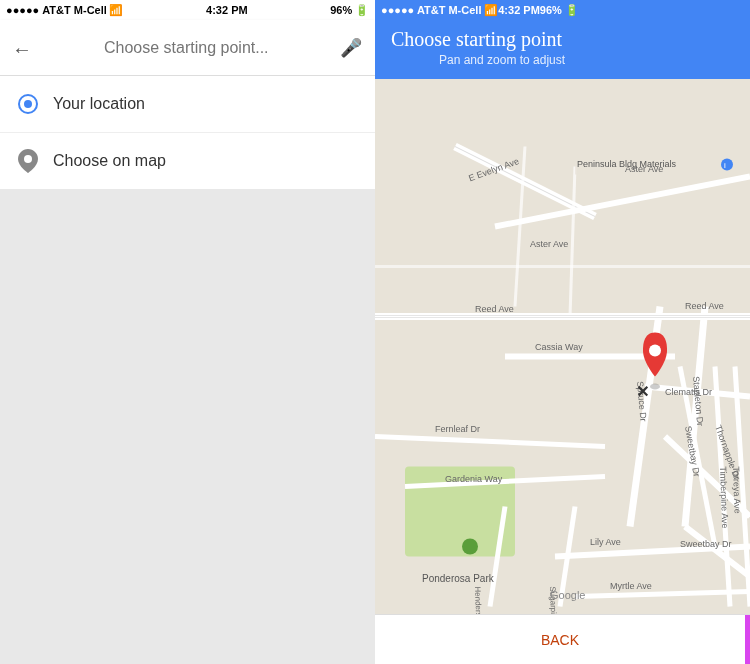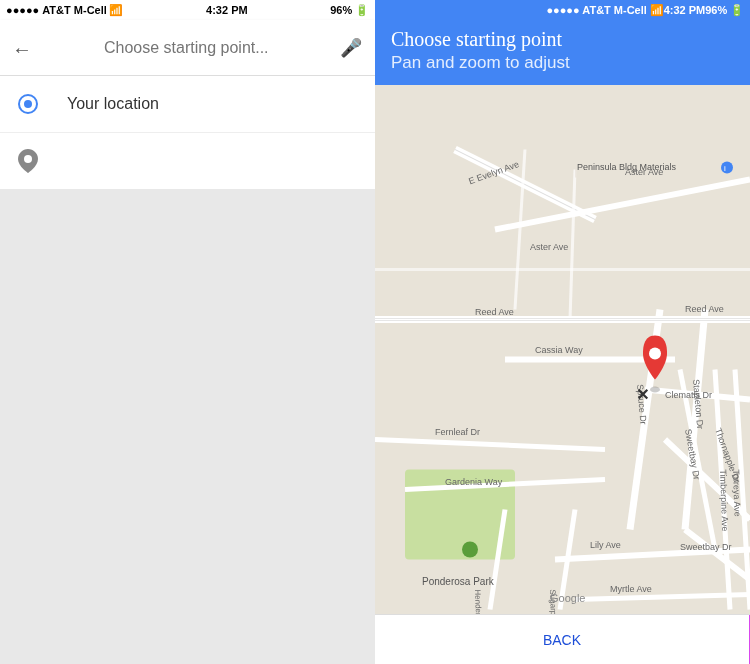--- a/index.html
+++ b/index.html
@@ -86,21 +86,21 @@
 
     .options-list {
       background: #fff;
       margin-top: 0;
     }
 
     .option-item {
       display: flex;
       align-items: center;
       padding: 16px 16px;
-      gap: 27px;
+      gap: 13px;
       border-bottom: 1px solid #eee;
       cursor: pointer;
     }
 
     .option-item:last-child {
       border-bottom: none;
     }
 
     .option-icon {
       width: 24px;
@@ -141,43 +141,44 @@
       display: flex;
       flex-direction: column;
       position: relative;
     }
 
     .status-bar-right {
       height: 20px;
       background: #4285f4;
       display: flex;
       align-items: center;
-      justify-content: flex-end;
+      justify-content: flex-start;
       padding: 0 6px;
       font-size: 11px;
       font-weight: 600;
       color: #fff;
     }
 
     .top-bar {
       background: #4285f4;
       padding: 8px 16px 12px 16px;
     }
 
     .top-bar-title {
       font-size: 20px;
       color: #fff;
       font-weight: 400;
       font-family: Liberation Serif, serif;
     }
 
     .top-bar-subtitle {
-      font-size: 17px;
+      font-size: 12px;
       color: rgba(255,255,255,0.85);
       margin-top: 2px;
+      margin-left: 48px;
     }
 
     .map-area {
       flex: 1;
       background: #e8e3d8;
       position: relative;
       overflow: hidden;
     }
 
     
@@ -199,22 +200,22 @@
       display: flex;
       align-items: center;
       justify-content: center;
       height: 100%;
       font-size: 14px;
       font-weight: 500;
       cursor: pointer;
     }
 
     .bottom-btn-back {
-      color: #1d4ed8;
-      border-right: 1px solid #d946ef;
+      color: #c2410c;
+      border-right: 5px solid #d946ef;
     }
 
     .bottom-btn-ok {
       color: #4285f4;
     }
   </style>
 </head>
 <body>
 
 <div class="left-panel">
@@ -247,20 +248,21 @@
       </div>
       <span class="option-label">Your location</span>
     </div>
     <div class="option-item">
       <div class="option-icon">
         <svg width="20" height="24" viewBox="0 0 20 24" fill="none">
           <path d="M10 0C4.477 0 0 4.477 0 10c0 7.5 10 14 10 14s10-6.5 10-14C20 4.477 15.523 0 10 0z" fill="#888"></path>
           <circle cx="10" cy="10" r="4" fill="#fff"></circle>
         </svg>
       </div>
+      <span class="option-label">Choose on map</span>
     </div>
   </div>
 
 </div>
 
 <div class="right-panel">
 
   <div class="status-bar-right">
     <div>
       <span>●●●●●</span>

